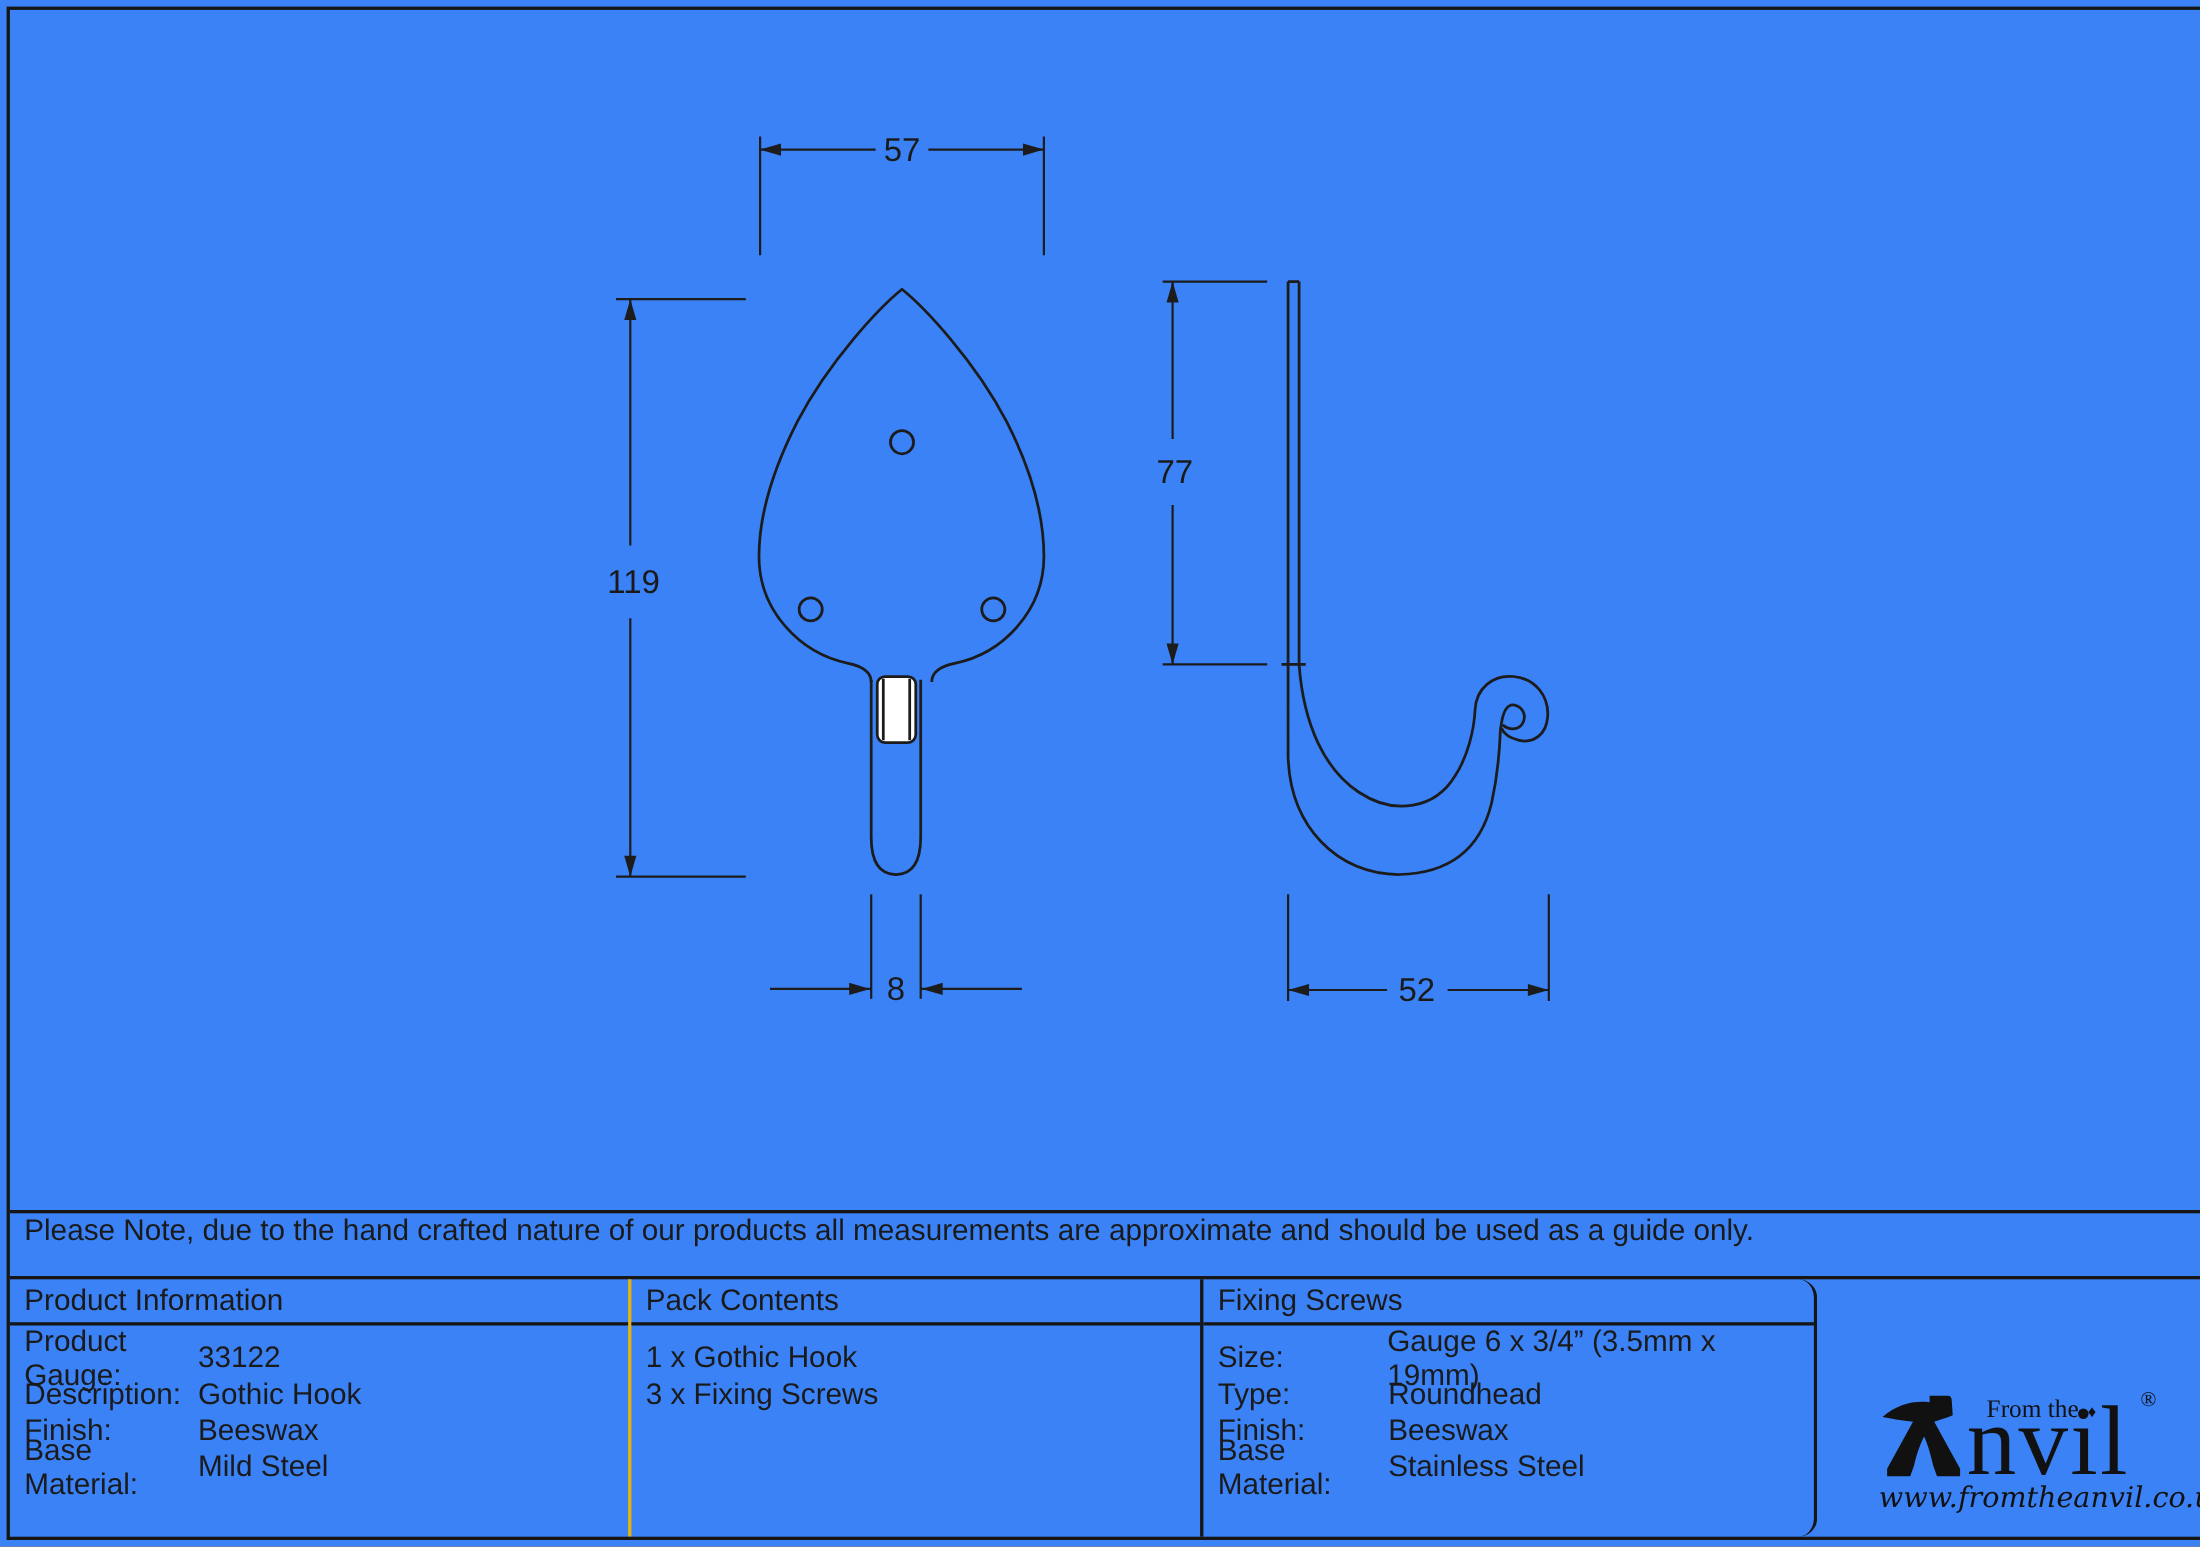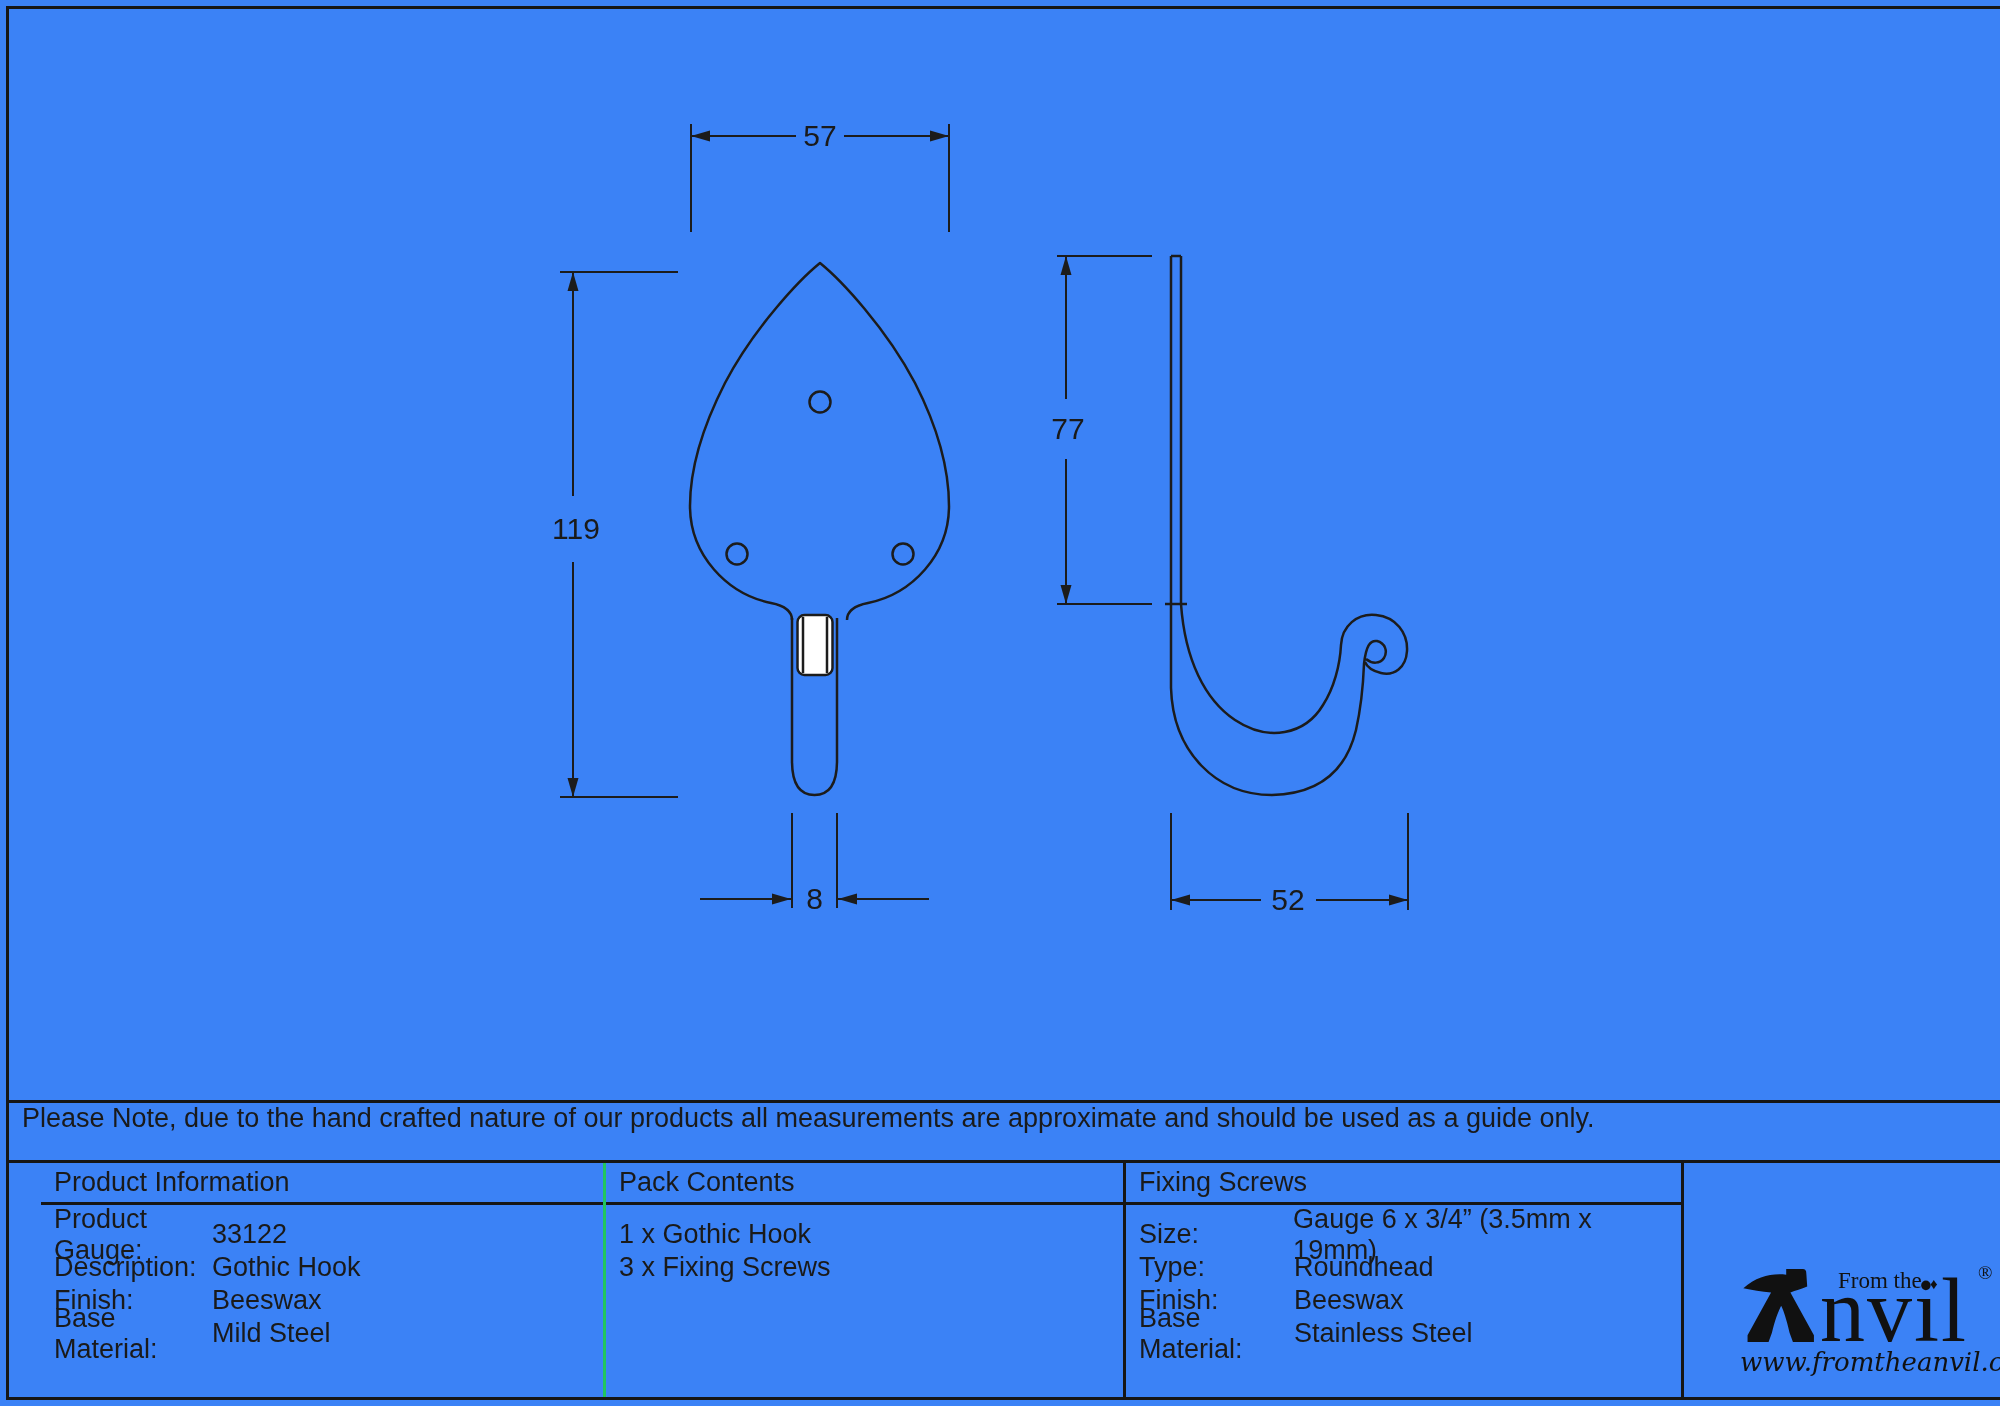--- a/index.html
+++ b/index.html
@@ -25,23 +25,23 @@
     box-sizing:border-box;
     border-top:3px solid #161616; border-bottom:3px solid #161616;
     display:flex; align-items:flex-start;
     padding-left:13px; font-size:27px;
   }
   .table-cols {
     position:absolute; left:9px; right:9px; top:1163px; bottom:9px;
     display:flex;
   }
   .col { box-sizing:border-box; }
-  .col-product  { width:565px; border-right:3px solid #22c55e;margin-left:32px; }
+  .col-product  { width:565px; border-right:3px solid #eab308; }
   .col-pack     { width:520px; border-right:3px solid #161616; }
-  .col-screws   { width:558px; border-right:3px solid #161616; }
+  .col-screws   { width:558px; border-right:3px solid #161616;border-radius:17px; }
   .col-logo     { flex:1; position:relative; }
   .col-header {
     height:42px; box-sizing:border-box;
     border-bottom:3px solid #161616;
     display:flex; align-items:center;
     padding-left:13px; font-size:27px;
   }
   .col-body { padding:13px 0 0 13px; font-size:27px; }
   .info-row { display:flex; height:33px; align-items:center; }
   .info-label { width:158px; }

